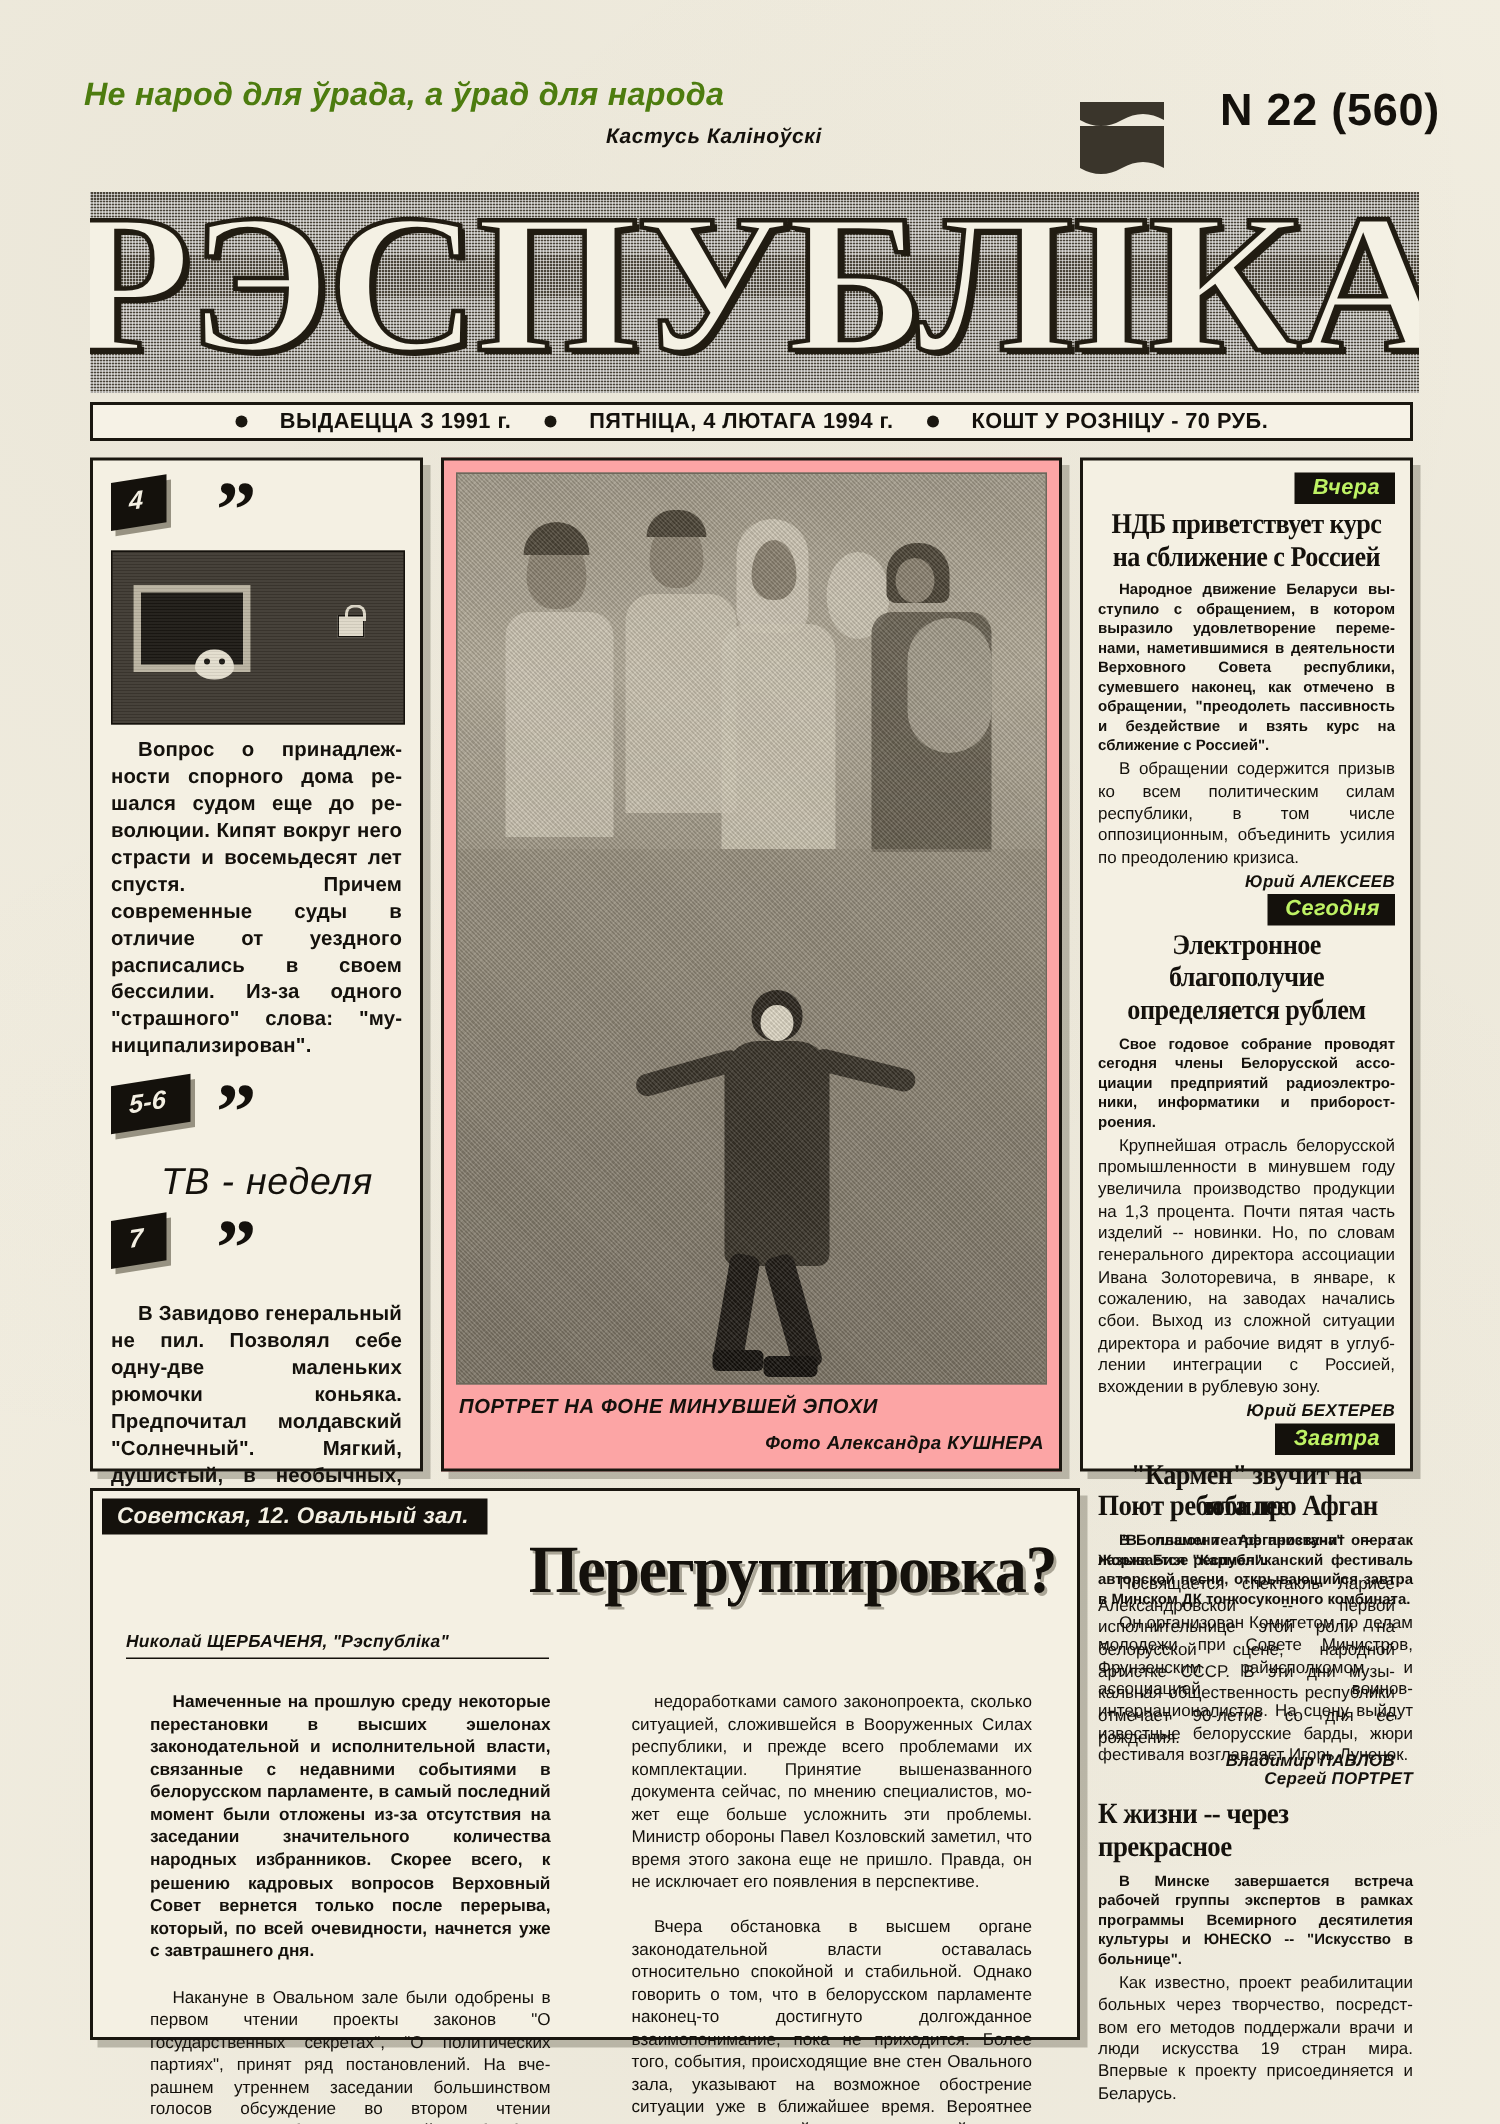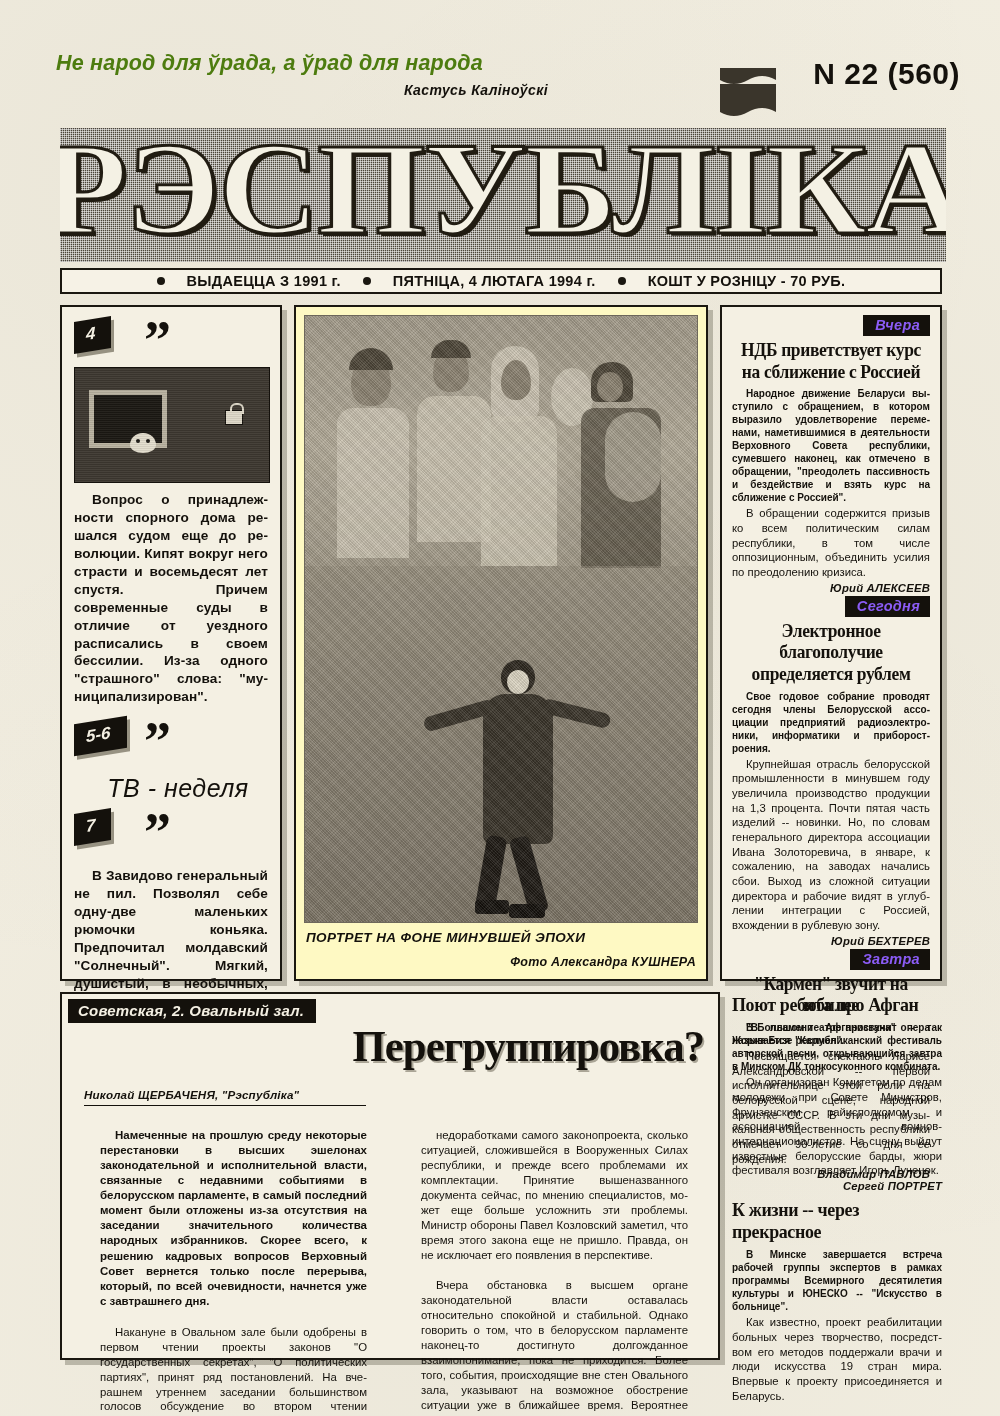--- a/index.html
+++ b/index.html
@@ -124,21 +124,21 @@
   }
   .teaser-text.indent{text-indent:18px;}
   .tv-title{
     font-size:25px;font-style:italic;font-weight:normal;letter-spacing:.5px;
     margin:10px 0 2px 14px;
     text-align:center;
   }
 
   
   .colC{position:absolute;left:234px;top:0;width:414px;height:676px;
-    border:2px solid #1a1710;box-sizing:border-box;background:#fef9c3;
+    border:2px solid #1a1710;box-sizing:border-box;background:#fca5a5;
     box-shadow:5px 5px 0 rgba(90,85,70,.35);}
   .photo{
     position:absolute;left:8px;top:8px;width:394px;height:608px;
     background:#8d8678;
     overflow:hidden;border:1px solid #6d675b;
   }
   .photo .mural{
     position:absolute;inset:0;
     background:
       linear-gradient(180deg,#a39b8a 0%, #b3ab99 22%, #9a9281 48%, #8b8373 72%, #7d7566 100%);
@@ -185,21 +185,21 @@
 
   
   .colR{position:absolute;left:660px;top:0;width:222px;height:676px;
     border:2px solid #1a1710;box-sizing:border-box;background:#f4f0e3;
     box-shadow:5px 5px 0 rgba(90,85,70,.35);}
   .colR-in{padding:6px 10px 6px 10px;}
   .rubric{
     display:block;text-align:right;margin:2px 0 3px 0;
   }
   .rubric span{
-    display:inline-block;background:#14110c;color:#8b5cf6;
+    display:inline-block;background:#14110c;color:#bef264;
     font-size:14.5px;font-weight:bold;font-style:italic;
     padding:2px 10px 3px 12px;letter-spacing:.3px;
   }
   .nhead{
     font-family:"Liberation Serif", serif;
     font-size:19px;font-weight:bold;line-height:1.14;text-align:center;
     letter-spacing:-.4px;margin:2px 0 5px 0;
     transform:scaleX(.92);transform-origin:center;
   }
   .nhead.left{text-align:left;transform-origin:left;}
@@ -380,21 +380,21 @@
         <div class="nsign" data-interactable="false">Владимир ПАВЛОВ</div>
 
       </div>
     </div>
 
   </div>
 
   <div class="bottom" data-interactable="false">
 
     <div class="artbox" data-interactable="false">
-      <div class="kicker" data-interactable="false">Советская, 2. Овальный зал.</div>
+      <div class="kicker" data-interactable="false">Советская, 12. Овальный зал.</div>
       <div class="bighead" data-interactable="true">Перегруппировка?</div>
       <div class="byline" data-interactable="false">Николай ЩЕРБАЧЕНЯ, "Рэспубліка"</div>
 
       <div class="artcols" data-interactable="false">
         <div class="artcol" data-interactable="false">
           <p class="lead" data-interactable="false">Намеченные на прошлую среду некоторые пере­становки в высших эшелонах законодательной и исполнительной власти, связанные с недавними событиями в белорусском парламенте, в самый последний момент были отложены из-за отсутствия на заседании значительного количества народных избранников. Скорее всего, к решению кадровых вопросов Верховный Совет вернется только после перерыва, который, по всей очевидности, начнется уже с завтрашнего дня.</p>
           <p data-interactable="false">Накануне в Овальном зале были одобрены в первом чтении проекты законов "О государственных секретах", "О политических партиях", принят ряд постановлений. На вче­рашнем утреннем заседании большинством голосов обсуж­дение во втором чтении законопроекта "Об альтернативной службе" было перенесено на более поздние сроки. Такое решение, судя по ответам, которые давали депутатам Ме­числав Гриб и представлявший документ заместитель пред­седателя Постоянной комиссии Верховного Совета по воп­росам национальной безопасности, обороны и борьбы с преступностью Леонид Привалов, обусловлено не столько</p>
         </div>
         <div class="artcol" data-interactable="false">
           <p data-interactable="false">недоработками самого законопроекта, сколько ситуацией, сложившейся в Вооруженных Силах республики, и прежде всего проблемами их комплектации. Принятие вышеназ­ванного документа сейчас, по мнению специалистов, мо­жет еще больше усложнить эти проблемы. Министр оборо­ны Павел Козловский заметил, что  время этого закона еще не пришло. Правда, он не исключает его появления в перспективе.</p>

